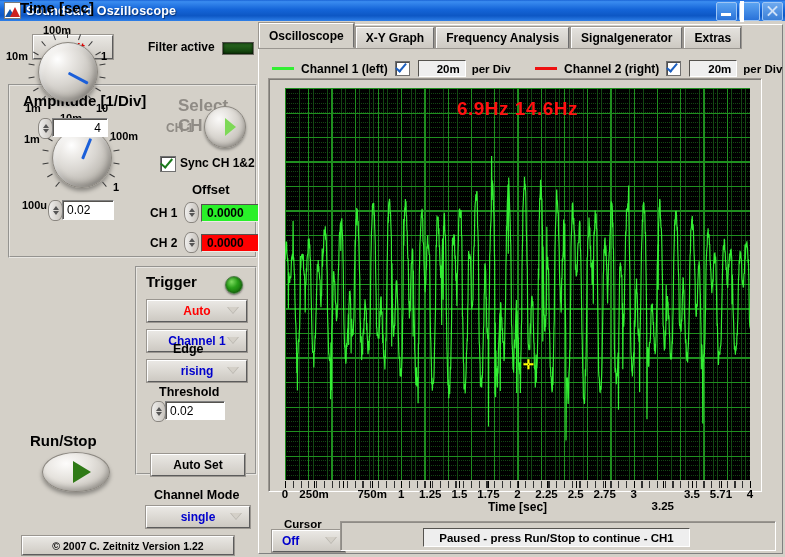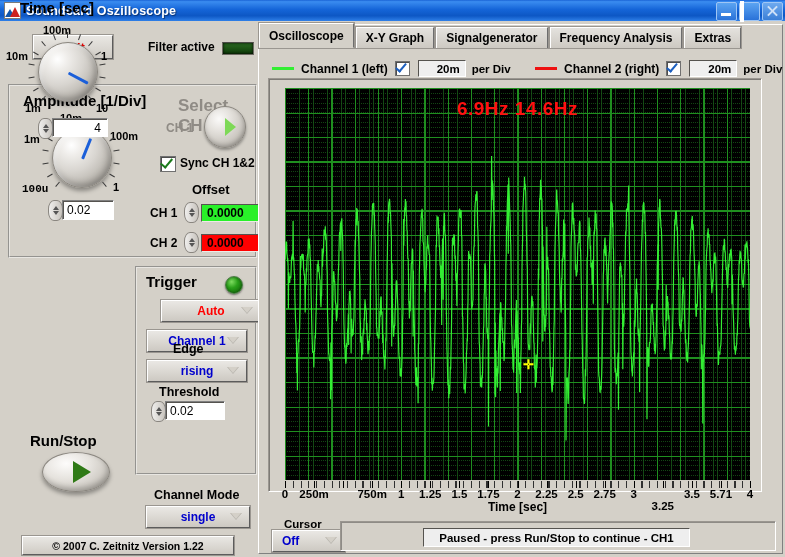--- a/index.html
+++ b/index.html
@@ -322,21 +322,21 @@
   <div class="grp" id="amplitude-group">
     <div class="grp-title" id="amplitude-title">Amplitude [1/Div]</div>
 
     <div class="knob-wrap">
       <div class="knob" id="amp-knob" style="left:42px;top:42px;width:58px;height:58px;">
         <div class="pointer" style="left:28px;top:8px;width:3px;height:22px;transform:rotate(22deg);"></div>
       </div>
       <div class="knob-label" style="left:14px;top:47px;">1m</div>
       <div class="knob-label" style="left:50px;top:26px;">10m</div>
       <div class="knob-label" style="left:100px;top:44px;">100m</div>
-      <div class="knob-label" style="left:12px;top:97px;font-family:Liberation Mono, monospace;">100u</div>
+      <div class="knob-label" style="left:12px;top:113px;">100u</div>
       <div class="knob-label" style="left:103px;top:95px;">1</div>
     <div class="tickmark" style="left: 49.288px; top: 96.2795px; width: 1px; height: 6px; transform: rotate(40deg); transform-origin: 50% 0px;"></div>
         <div class="tickmark" style="left: 41.9212px; top: 87.5px; width: 1px; height: 6px; transform: rotate(60deg); transform-origin: 50% 0px;"></div>
         <div class="tickmark" style="left: 38.0013px; top: 76.7304px; width: 1px; height: 6px; transform: rotate(80deg); transform-origin: 50% 0px;"></div>
         <div class="tickmark" style="left: 38.0013px; top: 65.2696px; width: 1px; height: 6px; transform: rotate(100deg); transform-origin: 50% 0px;"></div>
         <div class="tickmark" style="left: 41.9212px; top: 54.5px; width: 1px; height: 6px; transform: rotate(120deg); transform-origin: 50% 0px;"></div>
         <div class="tickmark" style="left: 49.288px; top: 45.7205px; width: 1px; height: 6px; transform: rotate(140deg); transform-origin: 50% 0px;"></div>
         <div class="tickmark" style="left: 59.2133px; top: 39.9901px; width: 1px; height: 6px; transform: rotate(160deg); transform-origin: 50% 0px;"></div>
         <div class="tickmark" style="left: 70.5px; top: 38px; width: 1px; height: 6px; transform: rotate(180deg); transform-origin: 50% 0px;"></div>
         <div class="tickmark" style="left: 81.7867px; top: 39.9901px; width: 1px; height: 6px; transform: rotate(200deg); transform-origin: 50% 0px;"></div>
@@ -422,21 +422,21 @@
   <div id="runstop-button">
       <span class="tri"></span>
     </div>
 
   <div class="btn3d" id="copyright-bar">© 2007   C. Zeitnitz Version 1.22</div>
 
   <div class="grp" id="trigger-group">
     <div class="grp-title" id="trigger-title">Trigger</div>
     <div id="trigger-led"></div>
 
-    <div class="combo" style="left:24px;top:32px;width:98px;color:#ff0000;align-items:center;">
+    <div class="combo" style="left:10px;top:32px;width:98px;color:#ff0000;align-items:center;">
       <span>Auto</span>
       <span class="caret"></span>
     </div>
     <div class="combo" style="left:10px;top:62px;width:98px;color:#0000cc;">
       <span>Channel 1</span>
       <span class="caret"></span>
     </div>
 
     <div id="edge-label">Edge</div>
     <div class="combo" style="left:10px;top:92px;width:98px;color:#0000cc;">
@@ -444,34 +444,35 @@
       <span class="caret"></span>
     </div>
 
     <div id="threshold-label">Threshold</div>
     <div class="spin" style="left:14px;top:133px;">
       <span class="ar up"></span>
         <span class="ar dn"></span>
     </div>
     <div class="numfield" style="left:28px;top:133px;width:60px;height:19px;">0.02</div>
 
+    <div class="btn3d" id="autoset-button">Auto Set</div>
   </div>
 
   <div id="channelmode-label">Channel Mode</div>
   <div class="combo" id="channelmode-combo" style="color:#0000cc;">
     <span>single</span>
     <span class="caret"></span>
   </div>
 
   <div id="tabpane"></div>
   <div class="tabstrip">
     <div class="tab active">Oscilloscope</div>
     <div class="tab">X-Y Graph</div>
+    <div class="tab">Frequency Analysis</div>
     <div class="tab">Signalgenerator</div>
-    <div class="tab">Frequency Analysis</div>
     <div class="tab">Extras</div>
   </div>
 
   <div class="chan-row" style="left:272px;">
     <span class="chan-line" style="background:#33ee33;"></span>
     <span class="chan-name">Channel 1 (left)</span>
     <span class="chk">
         <span class="tick"></span>
       </span>
     <span class="divfield">20m</span>

